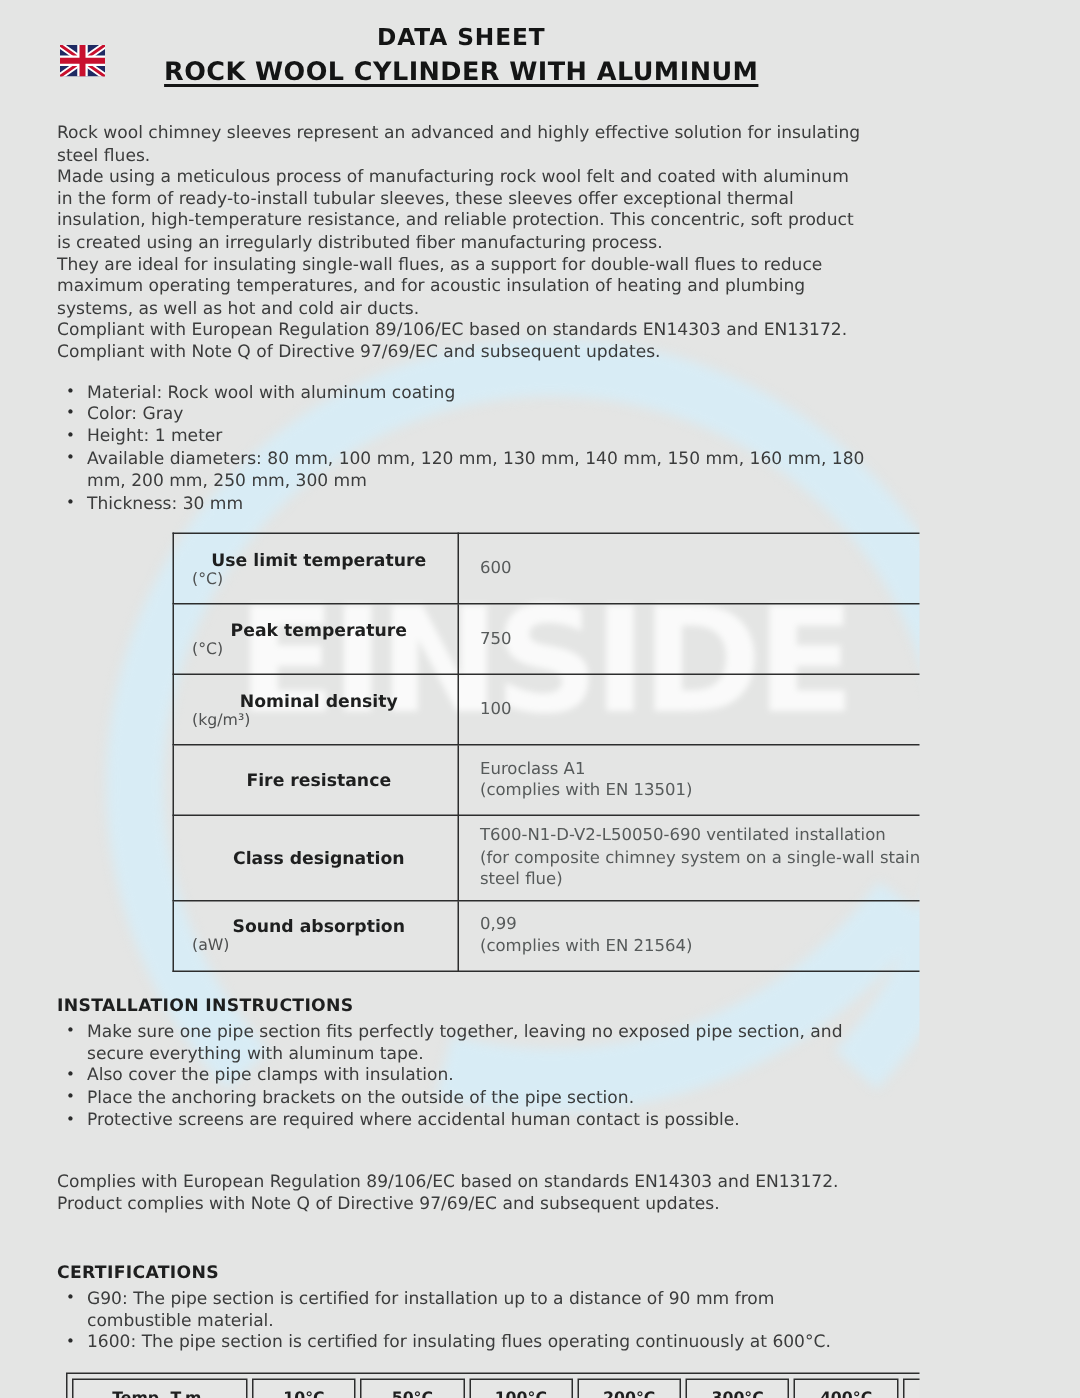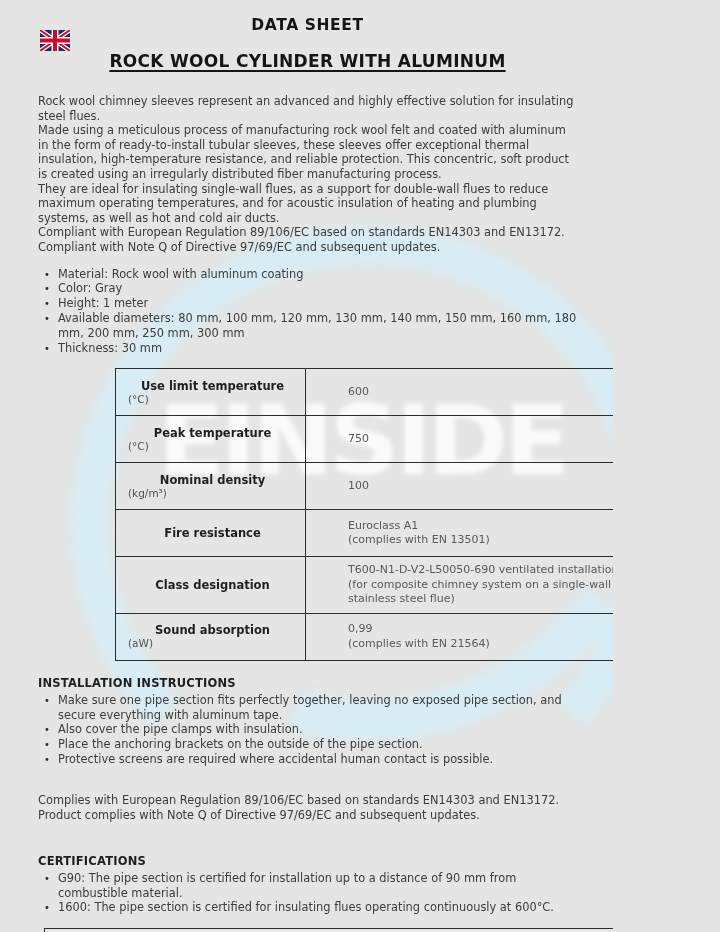--- a/index.html
+++ b/index.html
@@ -53,21 +53,21 @@
     margin-top: 2px;
   }
   .title-2 {
     text-align: center;
     font-size: 17px; font-weight: bold;
     letter-spacing: 0.3px;
     color: #141515;
     text-decoration: underline;
     text-underline-offset: 3px;
     text-decoration-thickness: 1.5px;
-    margin-top: 17px;
+    margin-top: 4px;
   }
   .intro { margin-top: 23px; }
   .intro p { font-size: 11.4px; line-height: 14.6px; color: #3b3c3c; }
   ul.bullets {
     list-style: none;
     margin-top: 12px;
   }
   ul.bullets li {
     position: relative;
     padding-left: 20px;
@@ -89,21 +89,21 @@
   }
   table.props td {
     border: 1.6px solid #2c2d2d;
     height: 47px;
     vertical-align: middle;
   }
   table.props td.lbl-cell { width: 190px; padding: 6px 8px 6px 12px; }
   table.props td.val-cell { padding: 6px 8px 6px 14px; }
   .prop-label { font-size: 11.5px; font-weight: bold; color: #1e1f1f; line-height: 14px; text-align: center; }
   .prop-sub   { font-size: 10.5px; color: #4f5151; line-height: 13px; }
-  .prop-val   { font-size: 11px;  color: #565a5a; line-height: 14.5px; margin-left: 28px; }
+  .prop-val   { font-size: 11px;  color: #565a5a; line-height: 14.5px; }
   
   .section-heading {
     font-size: 11.5px; font-weight: bold;
     letter-spacing: 0.2px;
     color: #1e1f1f;
   }
   .install { margin-top: 15px; }
   .install ul.bullets { margin-top: 3px; }
   .compliance { margin-top: 26px; }
   .compliance p { font-size: 11.4px; line-height: 15px; color: #3b3c3c; }

